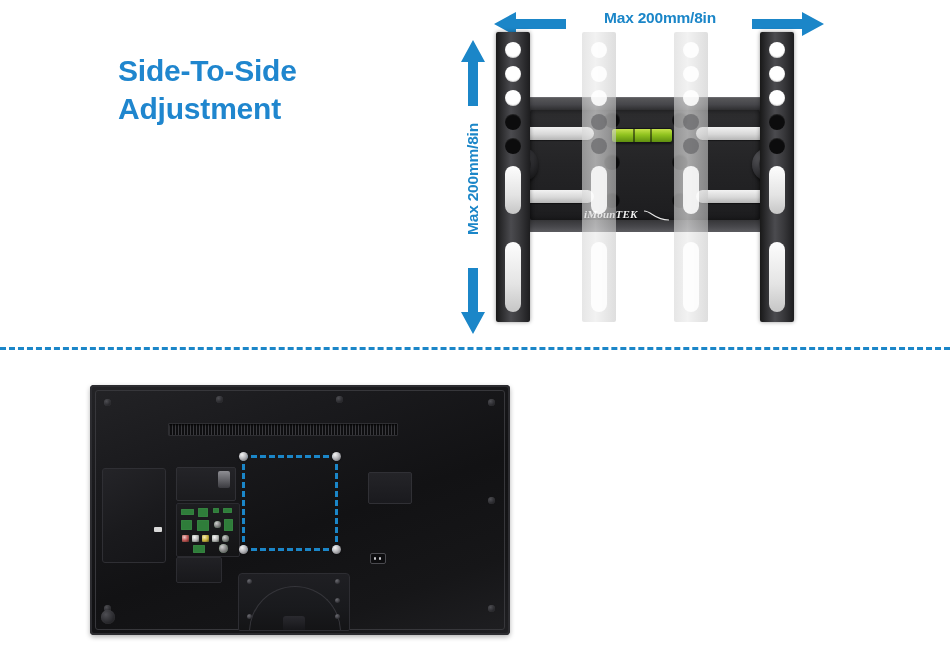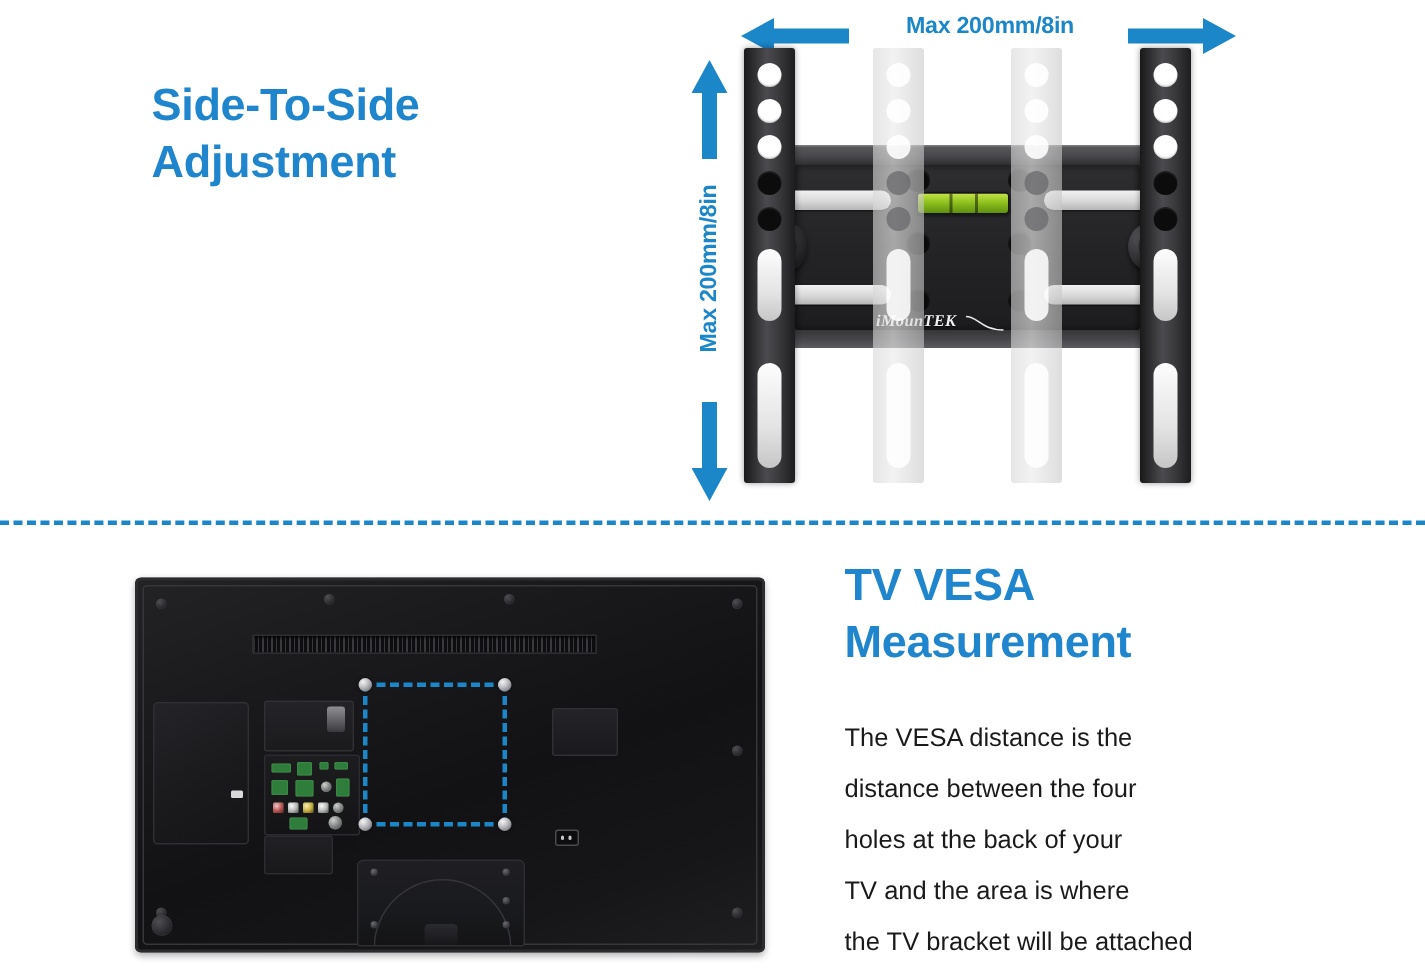--- a/index.html
+++ b/index.html
@@ -31,21 +31,21 @@
     white-space: pre-line;
   }
   .panel-body {
     position: absolute;
     color: #1a1a1a;
     font-size: 17px;
     line-height: 34px;
     white-space: pre-line;
   }
 
-  #heading-side-to-side { left: 101px; top: 52px; width: 330px; }
+  #heading-side-to-side { left: 118px; top: 52px; width: 330px; }
   #body-side-to-side    { left: 101px; top: 154px; width: 360px; }
 
   #heading-vesa { left: 563px; top: 372px; width: 340px; }
   #body-vesa    { left: 563px; top: 475px; width: 370px; }
 
   
   #divider {
     position: absolute;
     left: 0;
     top: 347px;
@@ -688,22 +688,15 @@
       </div>
 
       <div id="vesa-square"></div>
       <div class="vesa-screw" style="left:149px; top:67px;"></div>
       <div class="vesa-screw" style="left:242px; top:67px;"></div>
       <div class="vesa-screw" style="left:149px; top:160px;"></div>
       <div class="vesa-screw" style="left:242px; top:160px;"></div>
     </div>
   </div>
 
-  <div class="panel-heading" id="heading-vesa">TV VESA
-Measurement</div>
-
-  <div class="panel-body" id="body-vesa">The VESA distance is the
-distance between the four
-holes at the back of your
-TV and the area is where
-the TV bracket will be attached</div>
+
 
 </div>
 
 </body></html>

